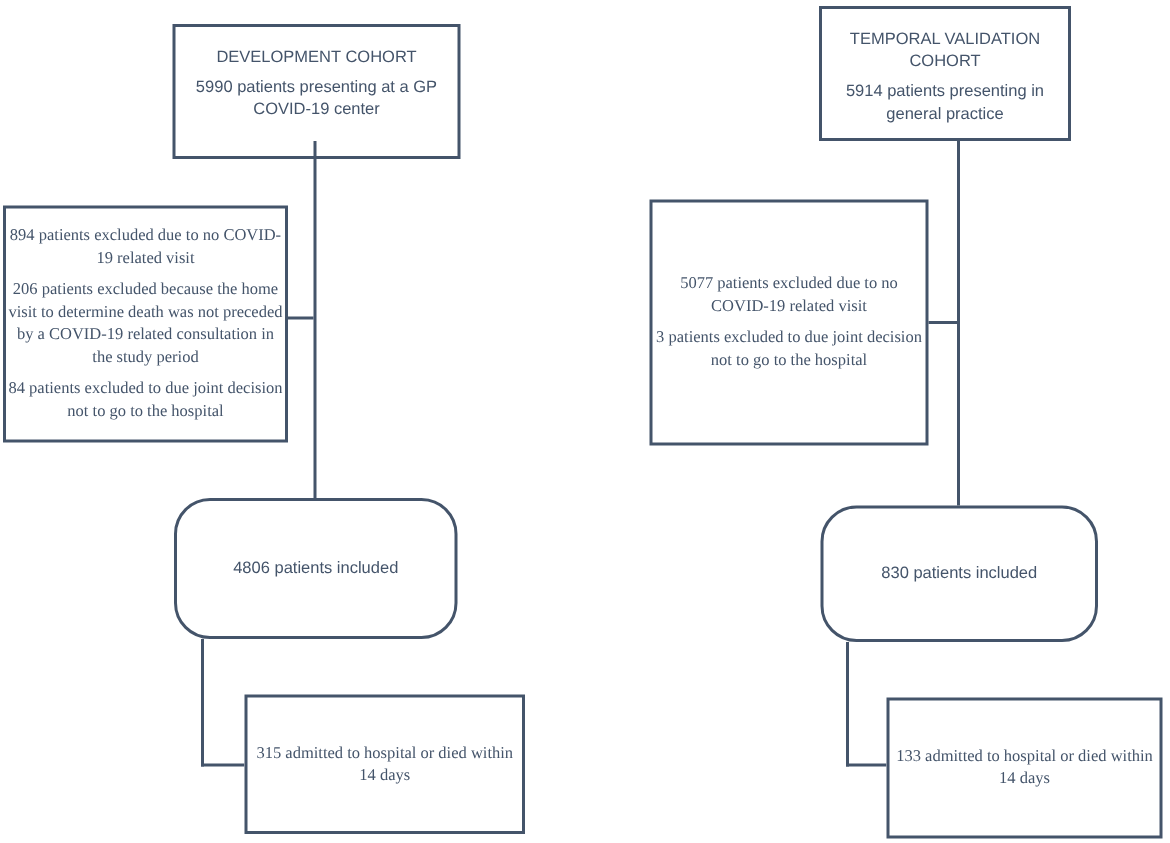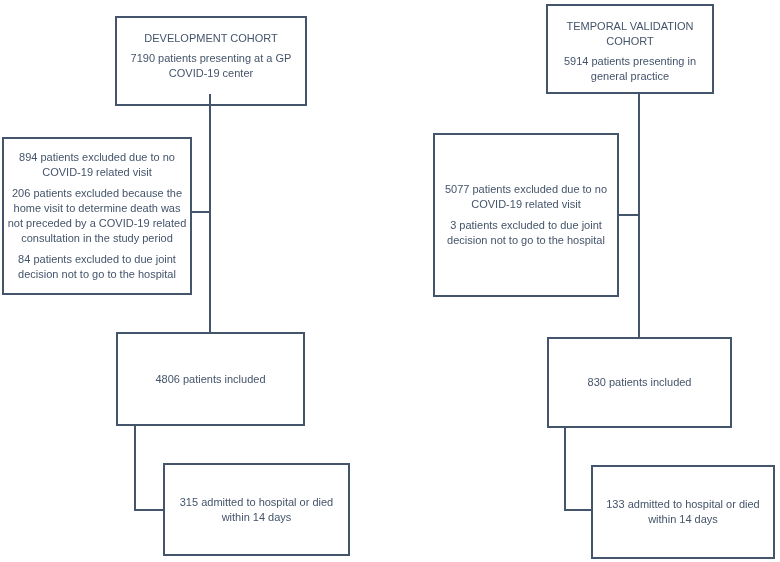--- a/index.html
+++ b/index.html
@@ -28,26 +28,28 @@
   .box p { margin: 0; }
   .top-box { padding-top: 13px; }
   .top-box .title { max-width: 165px; margin: 0 auto 5px auto; }
   .top-box .body  { max-width: 175px; margin: 0 auto; }
   .stack-box {
     display: flex;
     flex-direction: column;
     justify-content: center;
     align-items: center;
     padding: 2px 1px;
+    font-family: Liberation Serif, serif;
   }
   .stack-box p { margin: 3px 0; }
   .center-box {
     display: flex;
     justify-content: center;
     align-items: center;
+    border-radius: 24px;
   }
   .outcome-box p { margin: 4px 0; max-width: 180px; }
   .line {
     position: absolute;
     background: var(--line, #44546A);
   }
 
   
   #dev-top   { left: 115px; top:   4px; width: 192px; height:  90px; margin-top: 12px; }
   #dev-excl  { left:   2px; top: 137px; width: 190px; height: 158px; }
@@ -68,21 +70,21 @@
   #val-v2    { left: 564px; top: 428px; width:   2px; height:  83px; }
   #val-h2    { left: 564px; top: 509px; width:  27px; height:   2px; }
 </style>
 </head>
 <body style="--line: #44546A; --text: #44546A; --background: #ffffff;">
 
 <div class="canvas">
 
   <div class="box top-box" id="dev-top">
     <p class="title">DEVELOPMENT COHORT</p>
-    <p class="body">7190 patients presenting at a GP COVID-19 center</p>
+    <p class="body">5990 patients presenting at a GP COVID-19 center</p>
   </div>
 
   <div class="line" id="dev-v1"></div>
   <div class="line" id="dev-h1"></div>
 
   <div class="box stack-box" id="dev-excl">
     <p>894 patients excluded due to no COVID-19 related visit</p>
     <p>206 patients excluded because the home visit to determine death was not preceded by a COVID-19 related consultation in the study period</p>
     <p>84 patients excluded to due joint decision not to go to the hospital</p>
   </div>

